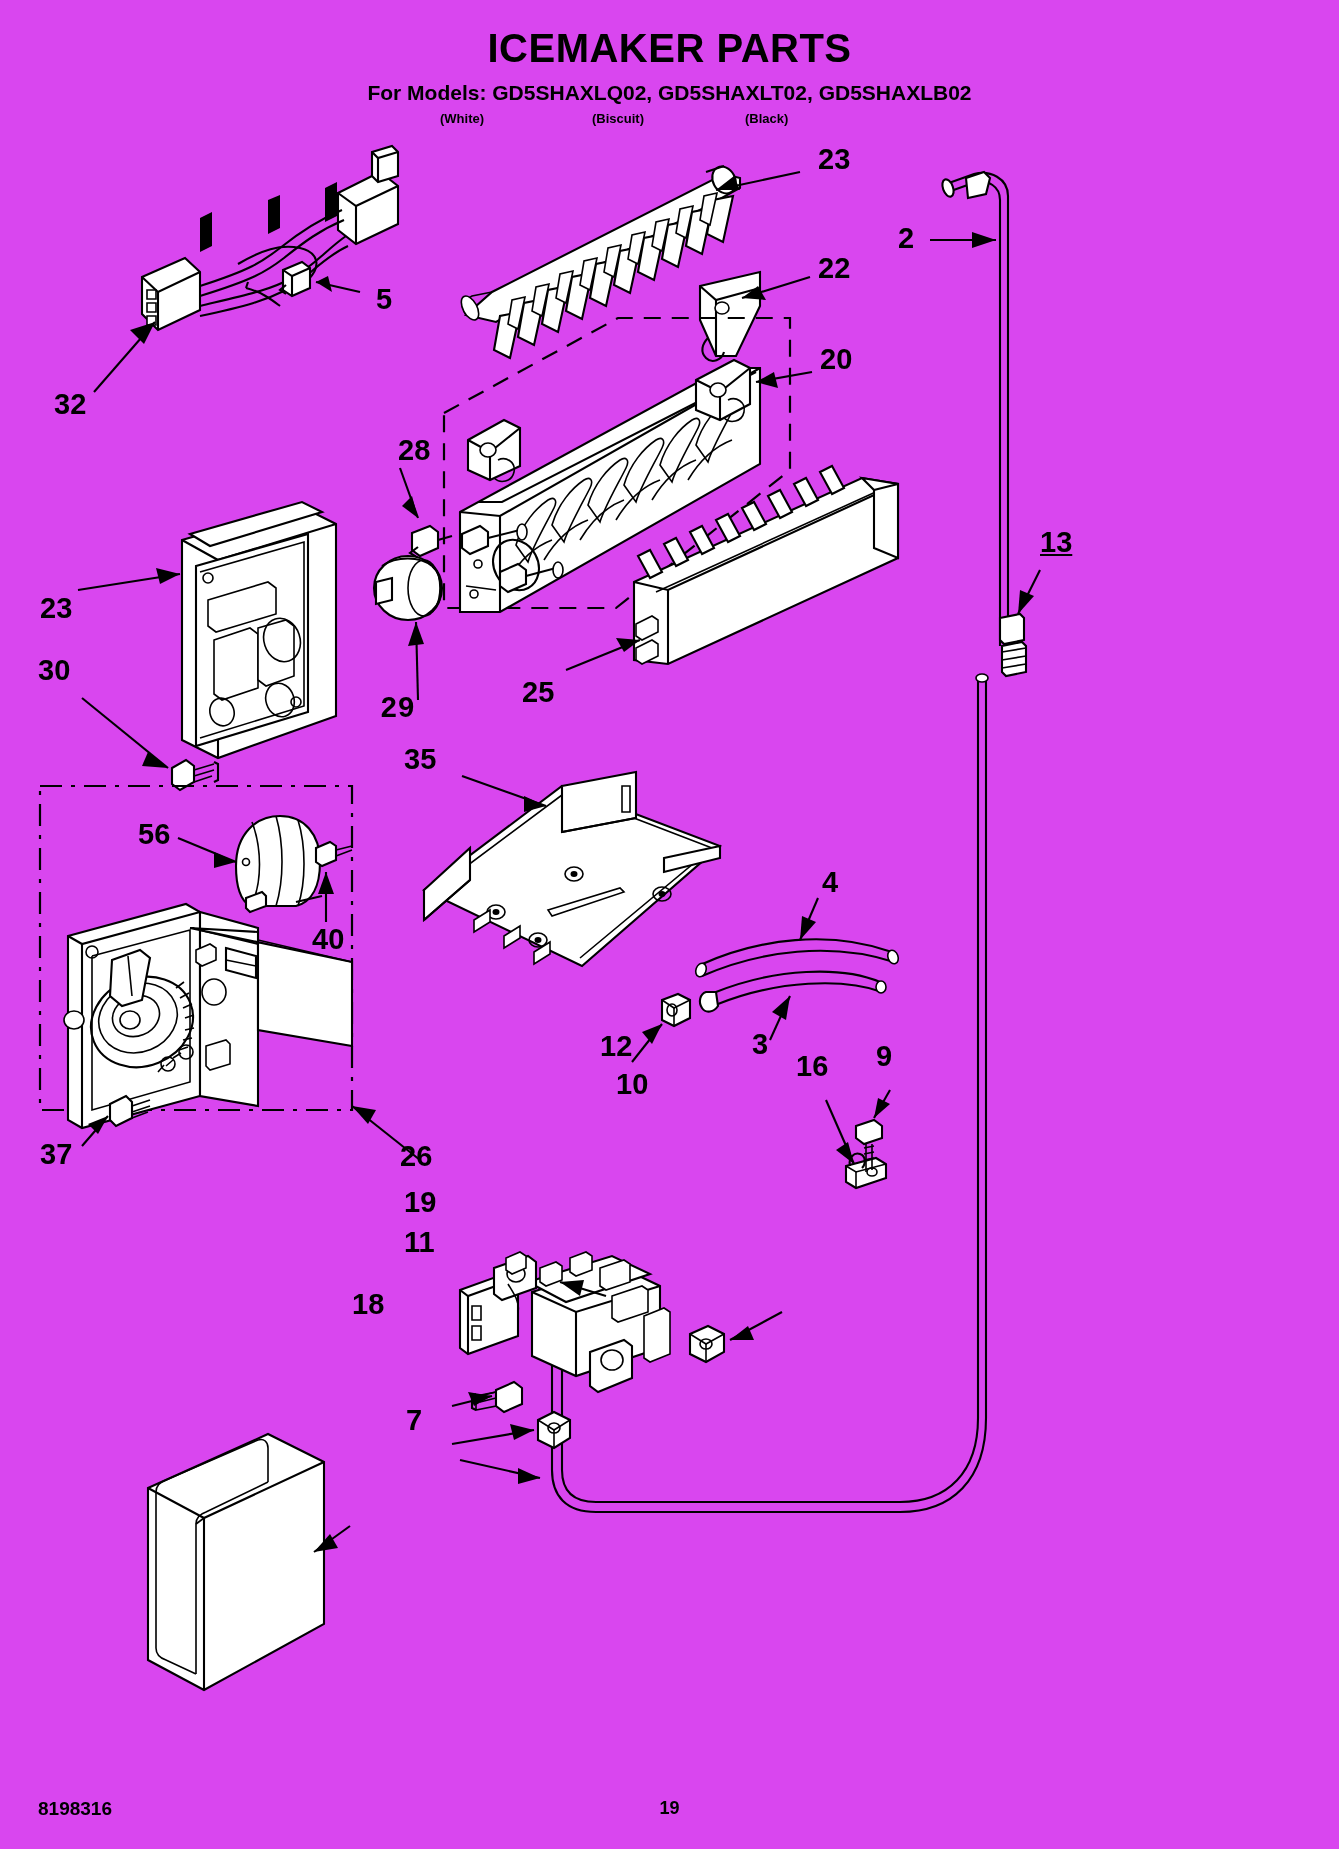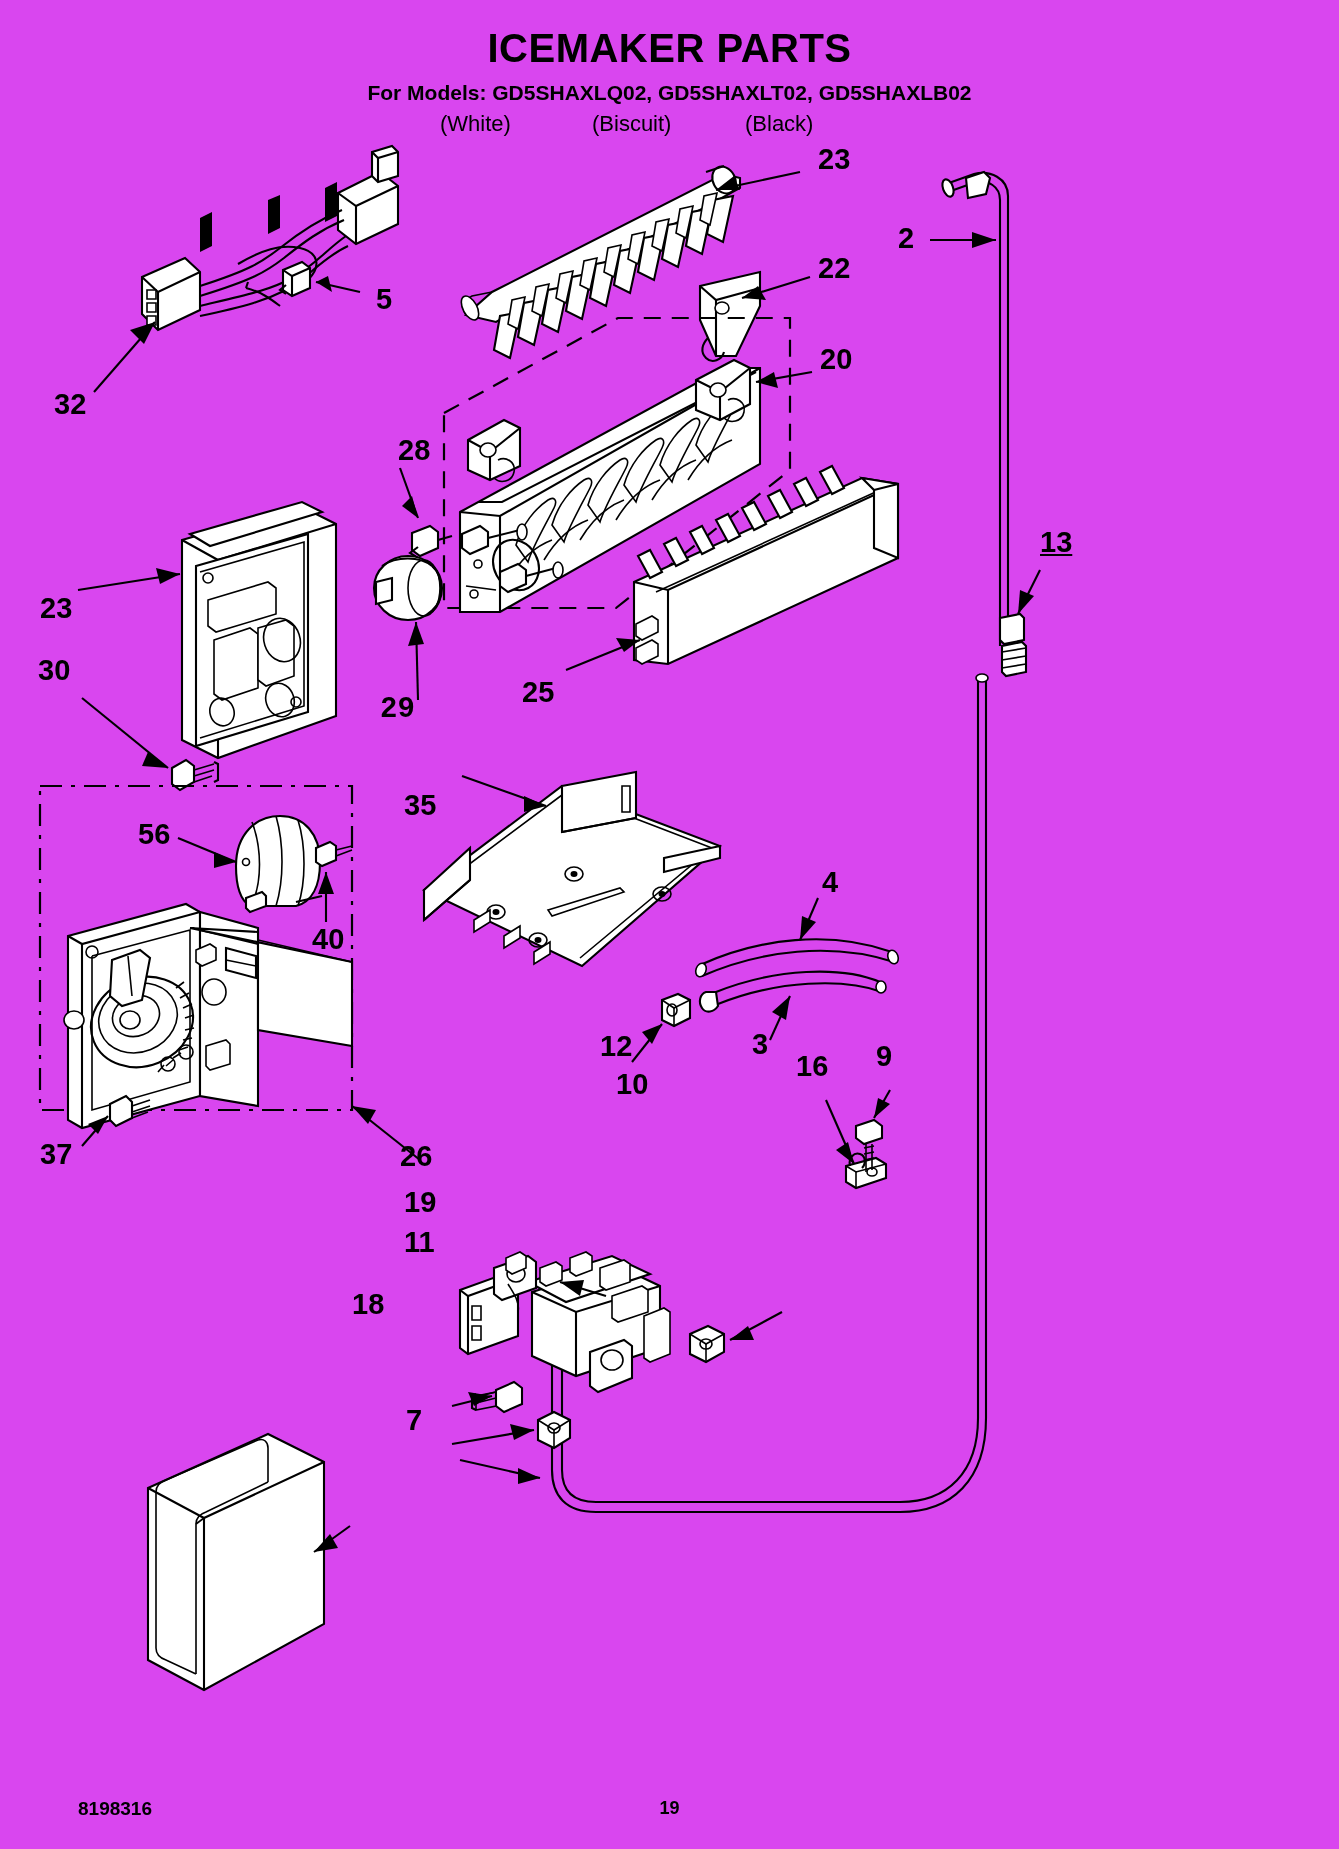--- a/index.html
+++ b/index.html
@@ -4,25 +4,25 @@
 <style>
   html,body{margin:0;padding:0;background:#ffffff;}
   body{font-family:"Liberation Sans",sans-serif;color:#000;}
   #page{position:relative;width:1339px;height:1849px;background:#d946ef;overflow:hidden;padding-left:6px;}
 
   
   #header{position:absolute;left:0;top:0;width:1339px;text-align:center;}
   #title{font-size:40px;font-weight:bold;letter-spacing:.5px;margin-top:28px;line-height:1;}
   #models{font-size:21px;font-weight:bold;margin-top:14px;line-height:1;}
   #colors{position:relative;height:26px;margin-top:8px;}
-  #colors span{position:absolute;font-size:22px;font-weight:normal;text-align:right;}
+  #colors span{position:absolute;font-size:13px;font-weight:bold;text-align:right;}
   .c1{left:440px;}.c2{left:592px;}.c3{left:745px;}
 
   
-  #foot-left{position:absolute;left:38px;top:1798px;font-size:19px;font-weight:bold;margin-left:40px;}
+  #foot-left{position:absolute;left:38px;top:1798px;font-size:19px;font-weight:bold;}
   #foot-center{position:absolute;left:0;top:1798px;width:1339px;text-align:center;font-size:18px;font-weight:bold;}
 
   
   .num{position:absolute;font-size:29px;font-weight:bold;line-height:1;letter-spacing:0;}
 
   
   #art{position:absolute;left:0;top:0;width:1339px;height:1849px;}
   #art line,#art path,#art polyline,#art polygon,#art circle,#art ellipse,#art rect{
     vector-effect:non-scaling-stroke;
   }
@@ -527,21 +527,21 @@
   <div class="num" style="left:818px;top:145px;">23</div>
   <div class="num" style="left:818px;top:254px;">22</div>
   <div class="num" style="left:820px;top:345px;">20</div>
   <div class="num" style="left:898px;top:224px;">2</div>
   <div class="num" style="left:1040px;top:528px;text-decoration:underline;">13</div>
   <div class="num" style="left:398px;top:436px;">28</div>
   <div class="num" style="left:40px;top:594px;">23</div>
   <div class="num" style="left:38px;top:656px;">30</div>
   <div class="num" style="left:380px;top:695px;font-family:Liberation Mono, monospace;">29</div>
   <div class="num" style="left:522px;top:678px;">25</div>
-  <div class="num" style="left:404px;top:745px;margin-top:46px;">35</div>
+  <div class="num" style="left:404px;top:745px;">35</div>
   <div class="num" style="left:138px;top:820px;">56</div>
   <div class="num" style="left:312px;top:925px;">40</div>
   <div class="num" style="left:822px;top:868px;">4</div>
   <div class="num" style="left:752px;top:1030px;">3</div>
   <div class="num" style="left:600px;top:1032px;">12</div>
   <div class="num" style="left:876px;top:1042px;">9</div>
   <div class="num" style="left:796px;top:1052px;">16</div>
   <div class="num" style="left:40px;top:1140px;">37</div>
   <div class="num" style="left:400px;top:1142px;">26</div>
   <div class="num" style="left:616px;top:1070px;">10</div>

